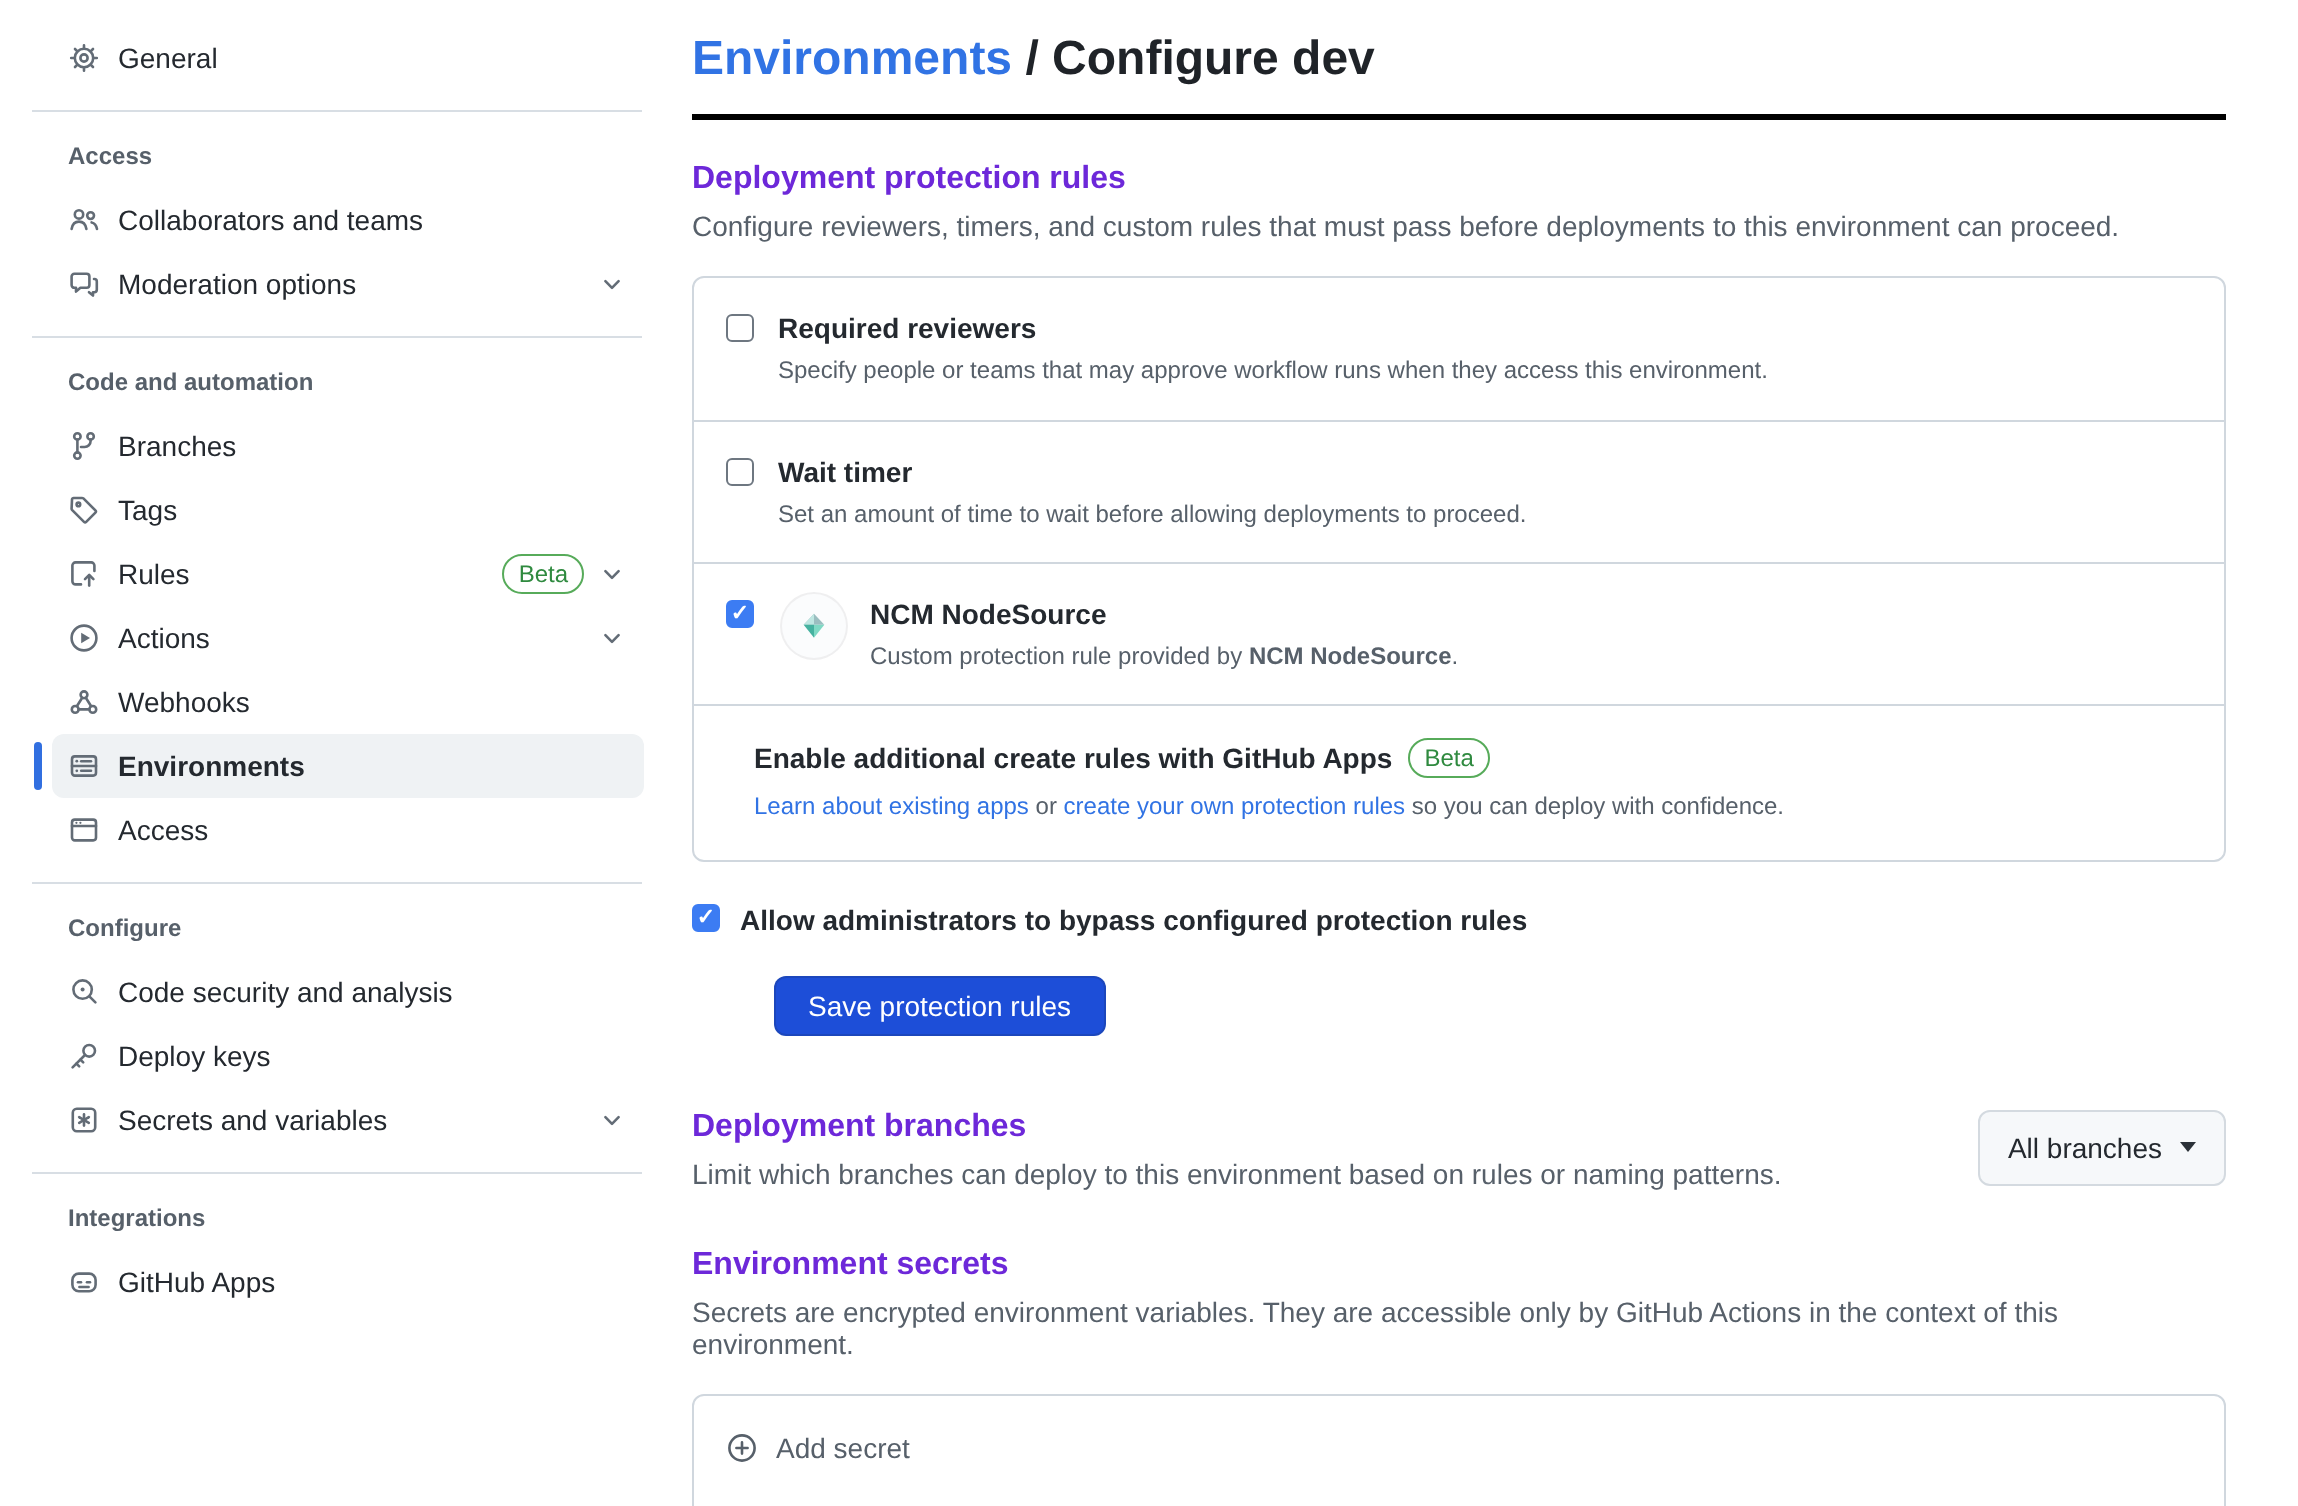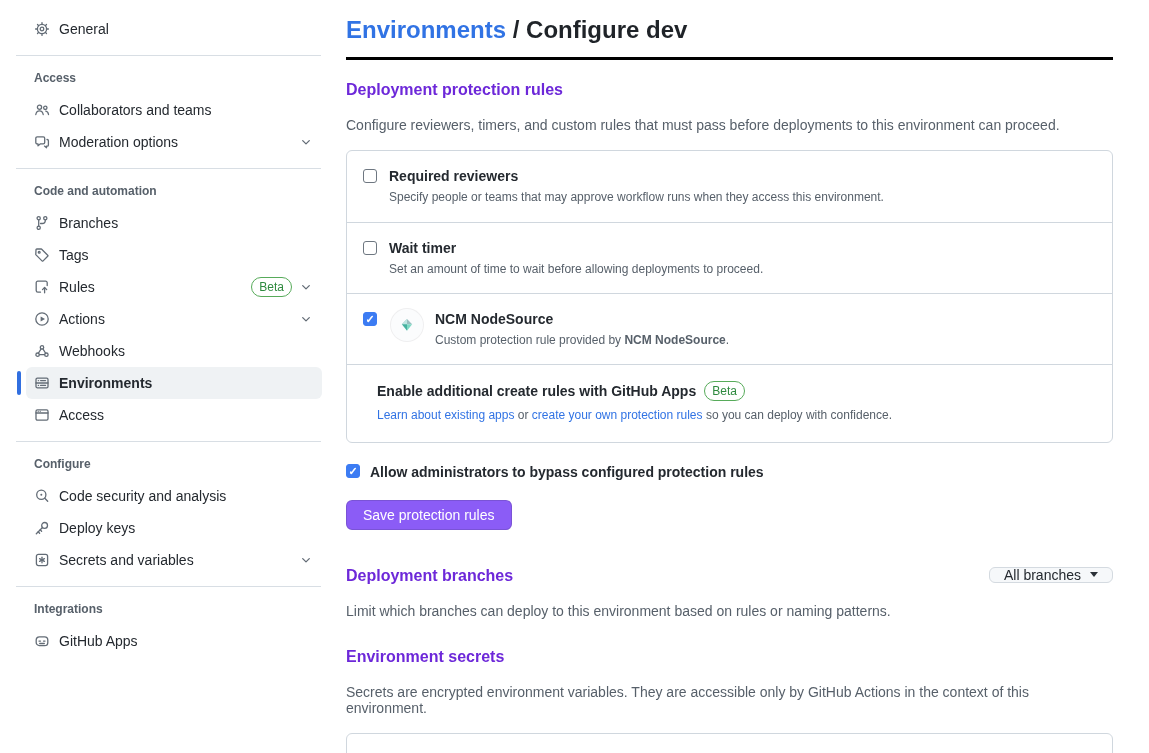--- a/index.html
+++ b/index.html
@@ -42,21 +42,21 @@
     font-size: 12px; font-weight: 700; color: #57606a;
     padding: 5px 8px 9px 8px; margin-left: 26px;
   }
 
   
   .main { flex: 1 1 auto; padding: 16px 36px 0 15px; }
   .page-title { font-size: 24px; font-weight: 700; padding-bottom: 13px; border-bottom: 3px solid #000000; color: #1f2328; }
   .page-title .crumb-link { color: #3173e4; text-decoration: none; cursor: pointer; }
 
   .section-h { font-size: 16px; font-weight: 700; color: #6d28d9; }
-  .sect-desc { margin-top: 18px; font-size: 14px; color: #57606a; }
+  .sect-desc { margin-top: 6px; font-size: 14px; color: #57606a; }
 
   .protection-section { margin-top: 21px; }
   .rules-box { margin-top: 17px; border: 1px solid #d0d7de; border-radius: 6px; }
   .rule-row { display: flex; align-items: flex-start; padding: 15px 16px; border-top: 1px solid #d0d7de; min-height: 71px; }
   .rule-row:first-child { border-top: none; }
   .rule-title { font-size: 14px; font-weight: 700; line-height: 20px; }
   .rule-desc { font-size: 12px; color: #57606a; margin-top: 2px; line-height: 18px; }
   .rule-text { margin-left: 12px; }
   .avatar {
     width: 32px; height: 32px; border-radius: 50%; background: #fbfcfd;
@@ -78,33 +78,33 @@
 
   .custom-rules-row { padding: 16px 16px 18px 30px; border-top: 1px solid #d0d7de; }
   .custom-rules-title-line { display: flex; align-items: center; gap: 8px; }
   .custom-rules-links { margin-top: 5px; font-size: 12px; color: #57606a; line-height: 18px; }
   a.inline-link { color: #3173e4; text-decoration: none; cursor: pointer; }
 
   .admin-row { display: flex; align-items: flex-start; margin-top: 19px; }
   .admin-label { font-weight: 700; margin-left: 10px; line-height: 20px; }
 
   .save-btn {
-    margin-top: 18px; background: #8b5cf6; color: #ffffff; font-size: 14px; font-weight: 400;
+    margin-top: 18px; background: #1d4ed8; color: #ffffff; font-size: 14px; font-weight: 400;
     font-family: "Liberation Sans", sans-serif;
     border: 1px solid rgba(27,31,36,0.15); border-radius: 6px;
-    padding: 5px 16px 6px; height: 30px; cursor: pointer;
+    padding: 5px 16px 6px; height: 30px; cursor: pointer; margin-left: 41px;
   }
 
   .branches-section { margin-top: 37px; }
   .branches-head { display: flex; align-items: flex-start; }
   .branches-left { flex: 1 1 auto; }
   .dropdown-btn {
     background: #f6f8fa; border: 1px solid #d4dae0; border-radius: 6px;
     font-family: "Liberation Sans", sans-serif; font-size: 14px; color: #24292f;
-    padding: 5px 14px 6px; height: 16px; cursor: pointer;
+    padding: 5px 14px 6px; height: 38px; cursor: pointer;
     display: inline-flex; align-items: center;
   }
   .caret-down {
     width: 0; height: 0; display: inline-block; margin-left: 9px;
     border-left: 4px solid transparent; border-right: 4px solid transparent;
     border-top: 5px solid #2b3138;
   }
 
   .secrets-section { margin-top: 29px; }
   .secrets-desc { max-width: 730px; }

